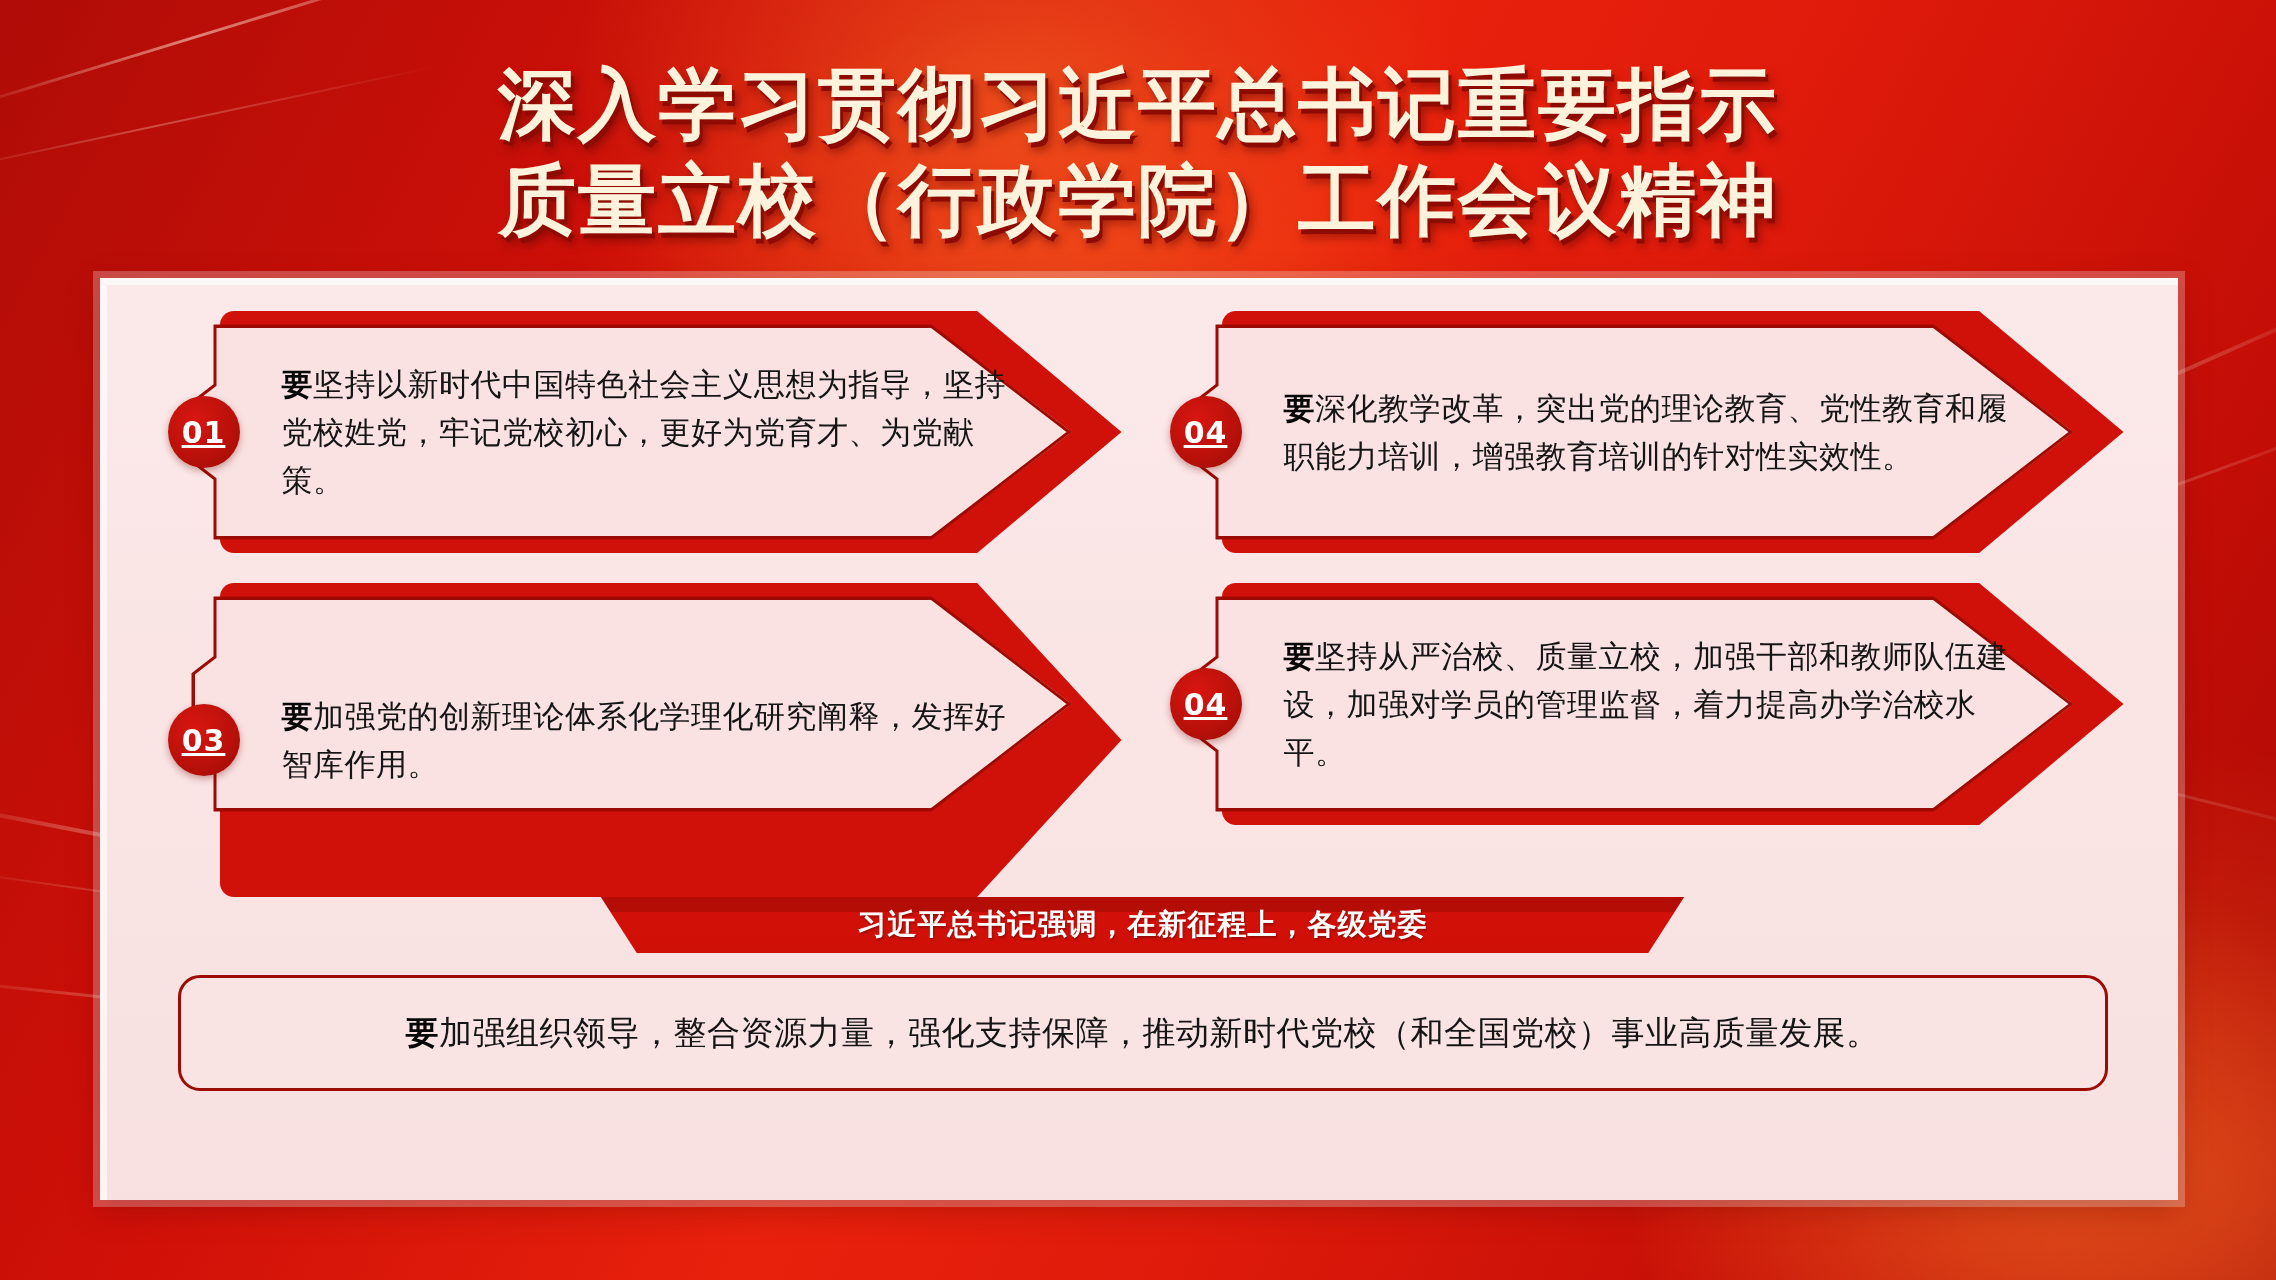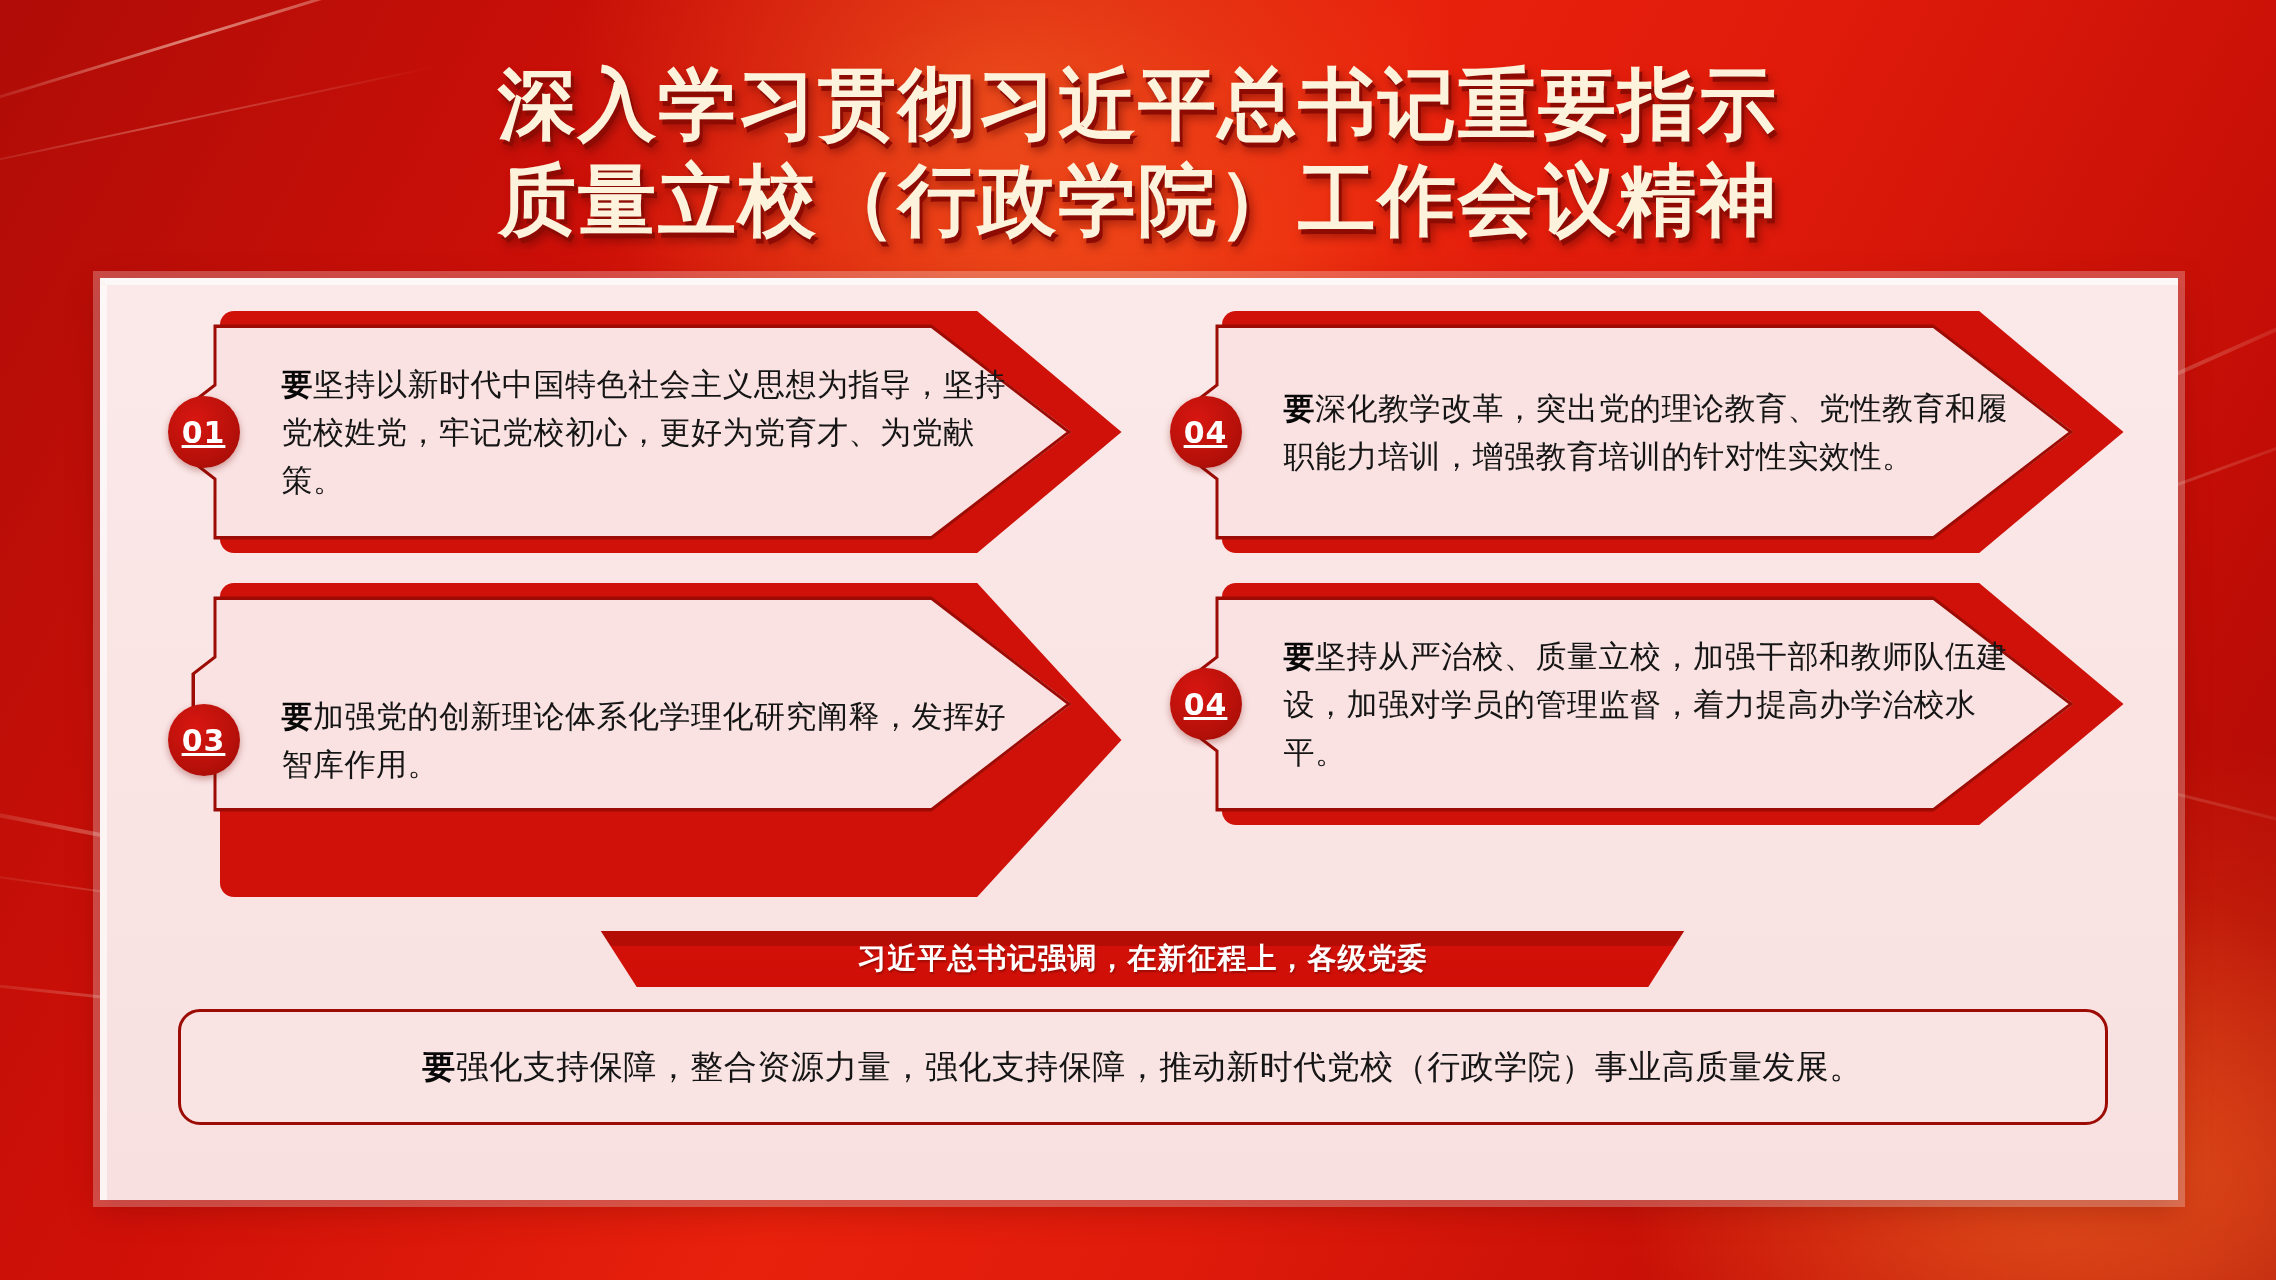--- a/index.html
+++ b/index.html
@@ -70,21 +70,21 @@
   }
   .ribbon .label{
     position:relative;z-index:2;
     font-family:"DejaVu Sans","Liberation Sans",sans-serif;
     font-weight:700;font-size:29px;letter-spacing:1px;
     color:#fff;
     text-shadow:1px 2px 2px rgba(90,6,2,0.45);
     white-space:nowrap;
   }
   .ribbon-1{margin-top:-18px;}
-  .ribbon-2{margin-top:34px;}
+  .ribbon-2{}
 
   
   .cards{
     display:grid;
     grid-template-columns:960px 960px;
     column-gap:42px;row-gap:30px;
     justify-content:center;
     margin-top:26px;
   }
   .card{position:relative;height:242px;}
@@ -231,17 +231,17 @@
       </div>
 
     </div>
 
     <div class="ribbon ribbon-2">
       <div class="shape"></div>
       <div class="label">习近平总书记强调，在新征程上，各级党委</div>
     </div>
 
     <div class="summary">
-      <div class="text"><b>要</b><span>强化支持保障，整合资源力量，强化支持保障，推动新时代党校（行政学院）事业高质量发展。</span></div>
+      <div class="text"><b>要</b><span>加强组织领导，整合资源力量，强化支持保障，推动新时代党校（和全国党校）事业高质量发展。</span></div>
     </div>
 
   </div>
 </div>
 
 </body></html>

